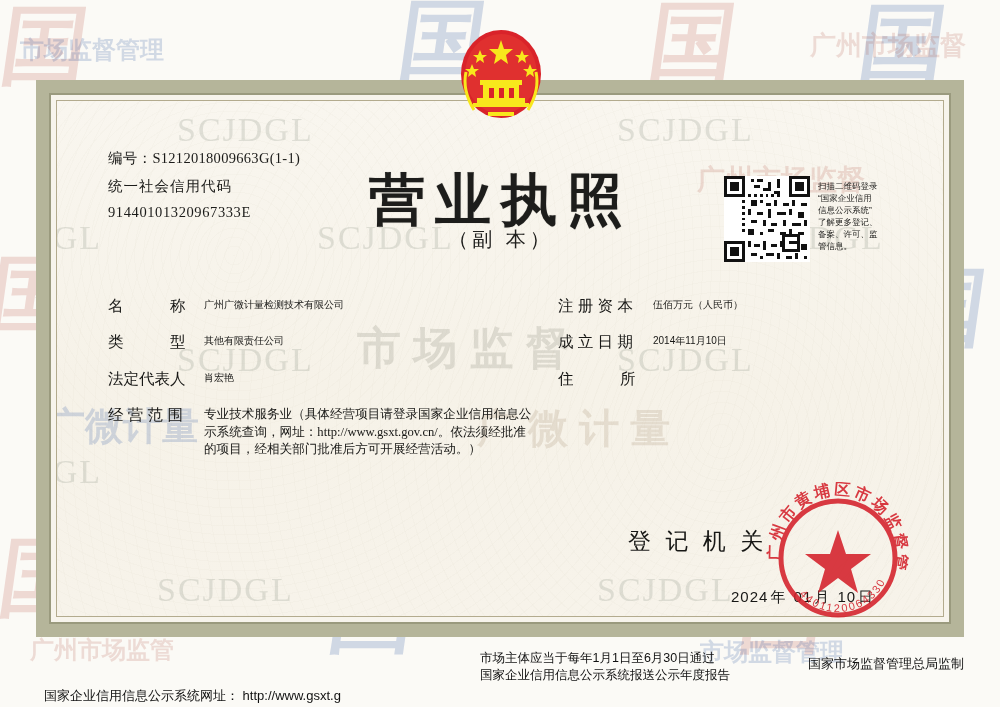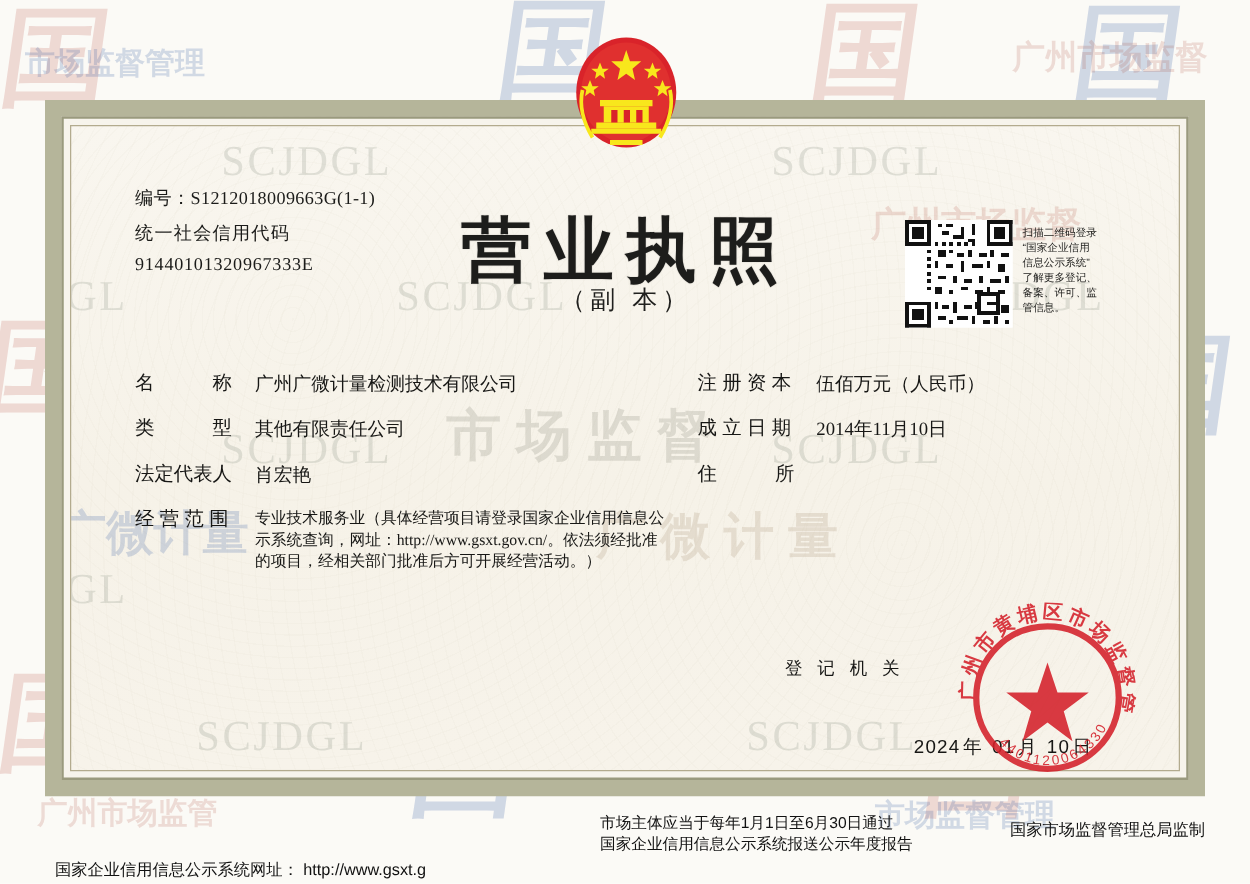--- a/index.html
+++ b/index.html
@@ -202,22 +202,22 @@
   .field-label {
     position: absolute;
     font-family: "Liberation Sans", sans-serif;
     font-size: 15.5px;
     color: #171715;
     z-index: 5;
     white-space: nowrap;
   }
   .field-value {
     position: absolute;
-    font-family: Liberation Serif, serif;
-    font-size: 15px;
+    font-family: Liberation Sans, sans-serif;
+    font-size: 10px;
     color: #171715;
     z-index: 5;
     white-space: nowrap;
   }
   .value-multiline {
     position: absolute;
     font-family: "Liberation Serif", serif;
     font-size: 12.6px;
     line-height: 17.5px;
     color: #171715;
@@ -234,21 +234,21 @@
     z-index: 5;
     width: 300px;
   }
 
   
   .registrar {
     position: absolute;
     left: 628px;
     top: 526px;
     font-family: "Liberation Sans", sans-serif;
-    font-size: 14px;
+    font-size: 23px;
     letter-spacing: 4px;
     color: #171715;
     z-index: 5;
   }
   .date-line {
     position: absolute;
     left: 730px;
     top: 588px;
     font-family: "Liberation Sans", sans-serif;
     font-size: 15px;

